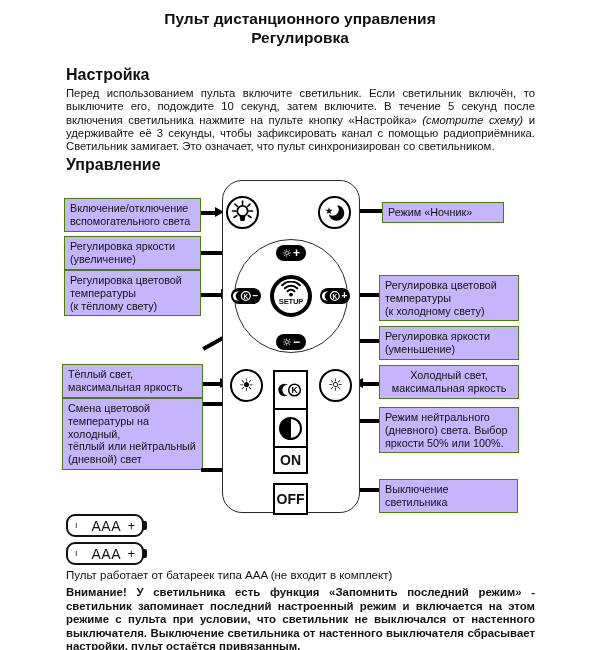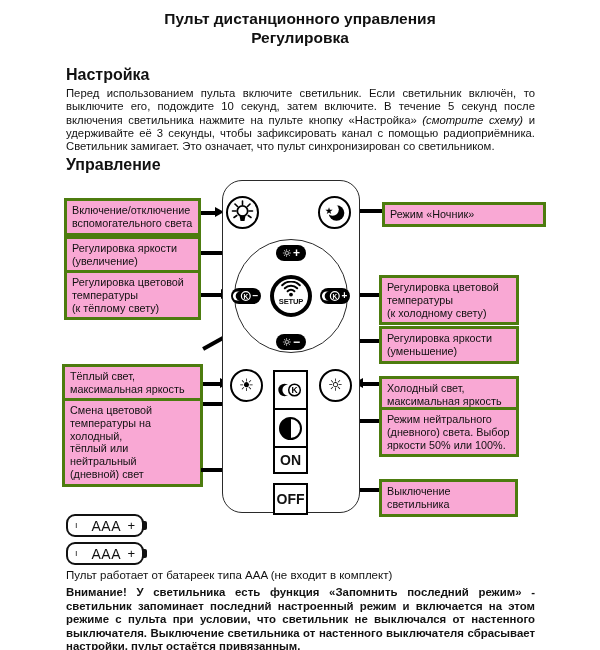--- a/index.html
+++ b/index.html
@@ -12,33 +12,33 @@
   .h{position:absolute;font-weight:bold;font-size:16px;}
   #h-setup{left:66px;top:66px;}
   #h-control{left:66px;top:156px;}
 
   .para{position:absolute;left:66px;width:469px;font-size:11.3px;line-height:13.3px;text-align:justify;}
   #p-setup{top:87px;}
   #p-warning{top:586px;font-weight:bold;font-size:11.4px;line-height:13.6px;}
   .it{font-style:italic;}
 
   
-  .co{position:absolute;border:3px solid #4d7c0f;background:#f9a8d4;box-sizing:border-box;
+  .co{position:absolute;border:1px solid #4d7c0f;background:#c4b5fd;box-sizing:border-box;
       font-size:10.8px;line-height:12.8px;padding:3px 5px;white-space:pre-line;}
   #coL0{left:64px;top:198px;width:137px;}
   #coL1{left:64px;top:236px;width:137px;}
   #coL2{left:64px;top:270px;width:137px;}
   #coL3{left:62px;top:316px;width:141px;}
   #coL4{left:62px;top:364px;width:141px;}
   #coL5{left:62px;top:398px;width:141px;}
   #coL6{left:66px;top:463px;width:136px;}
-  #coR0{left:382px;top:202px;width:164px;}
+  #coR0{left:382px;top:202px;width:122px;}
   #coR1{left:379px;top:275px;width:140px;}
   #coR2{left:379px;top:326px;width:140px;}
-  #coR3{left:379px;top:376px;width:140px;}
+  #coR3{left:379px;top:365px;width:140px;text-align:center;}
   #coR4{left:379px;top:407px;width:140px;}
   #coR5{left:379px;top:479px;width:139px;}
 
   
   .arr{position:absolute;height:3.5px;background:#000;}
   .arr.r::after{content:"";position:absolute;right:-9px;top:-4.2px;width:0;height:0;
       border-top:5.8px solid transparent;border-bottom:5.8px solid transparent;border-left:9.5px solid #000;}
   .arr.l::before{content:"";position:absolute;left:-9px;top:-4.2px;width:0;height:0;
       border-top:5.8px solid transparent;border-bottom:5.8px solid transparent;border-right:9.5px solid #000;}
   #aL0{left:201px;top:211px;width:14px;}

